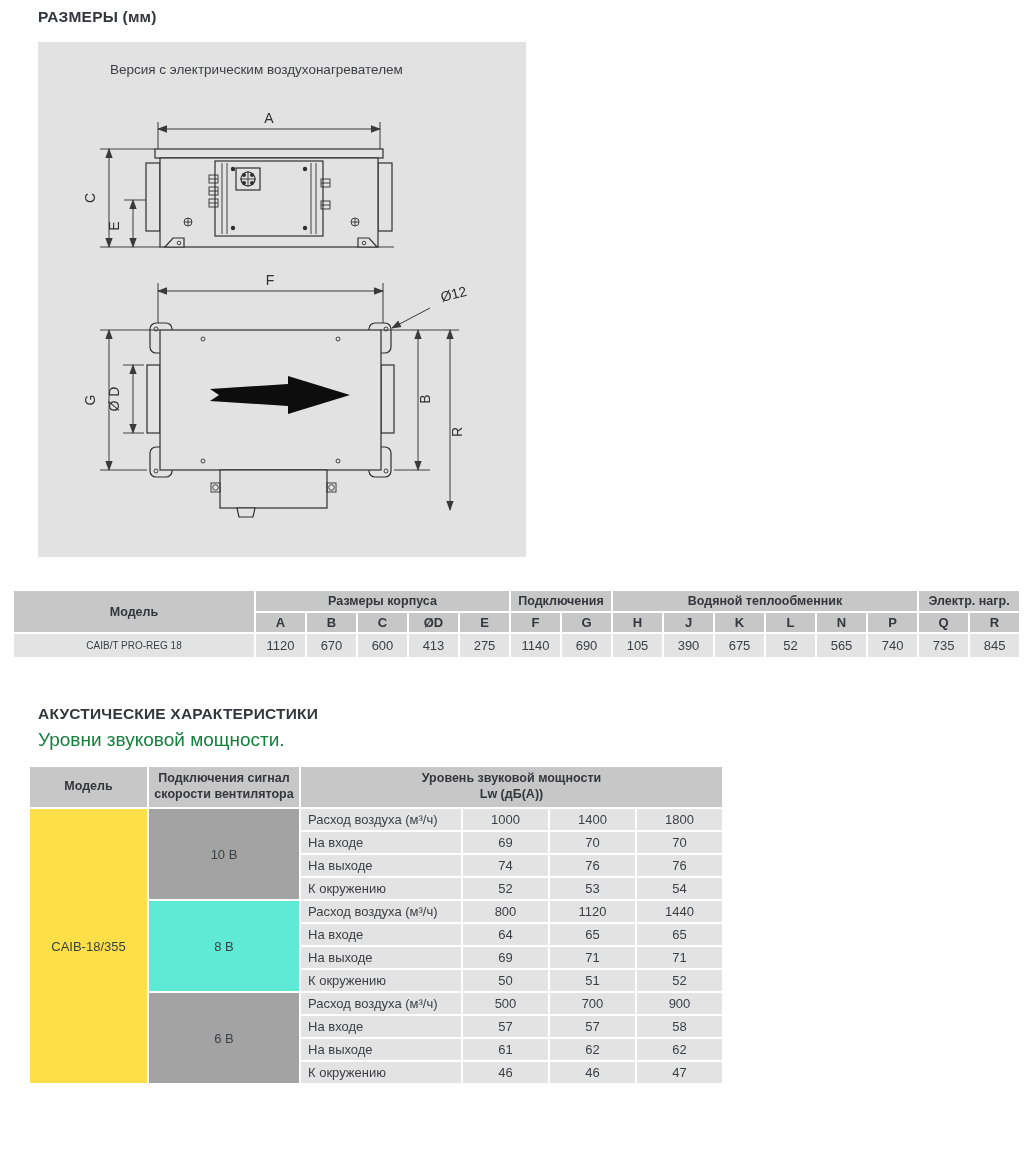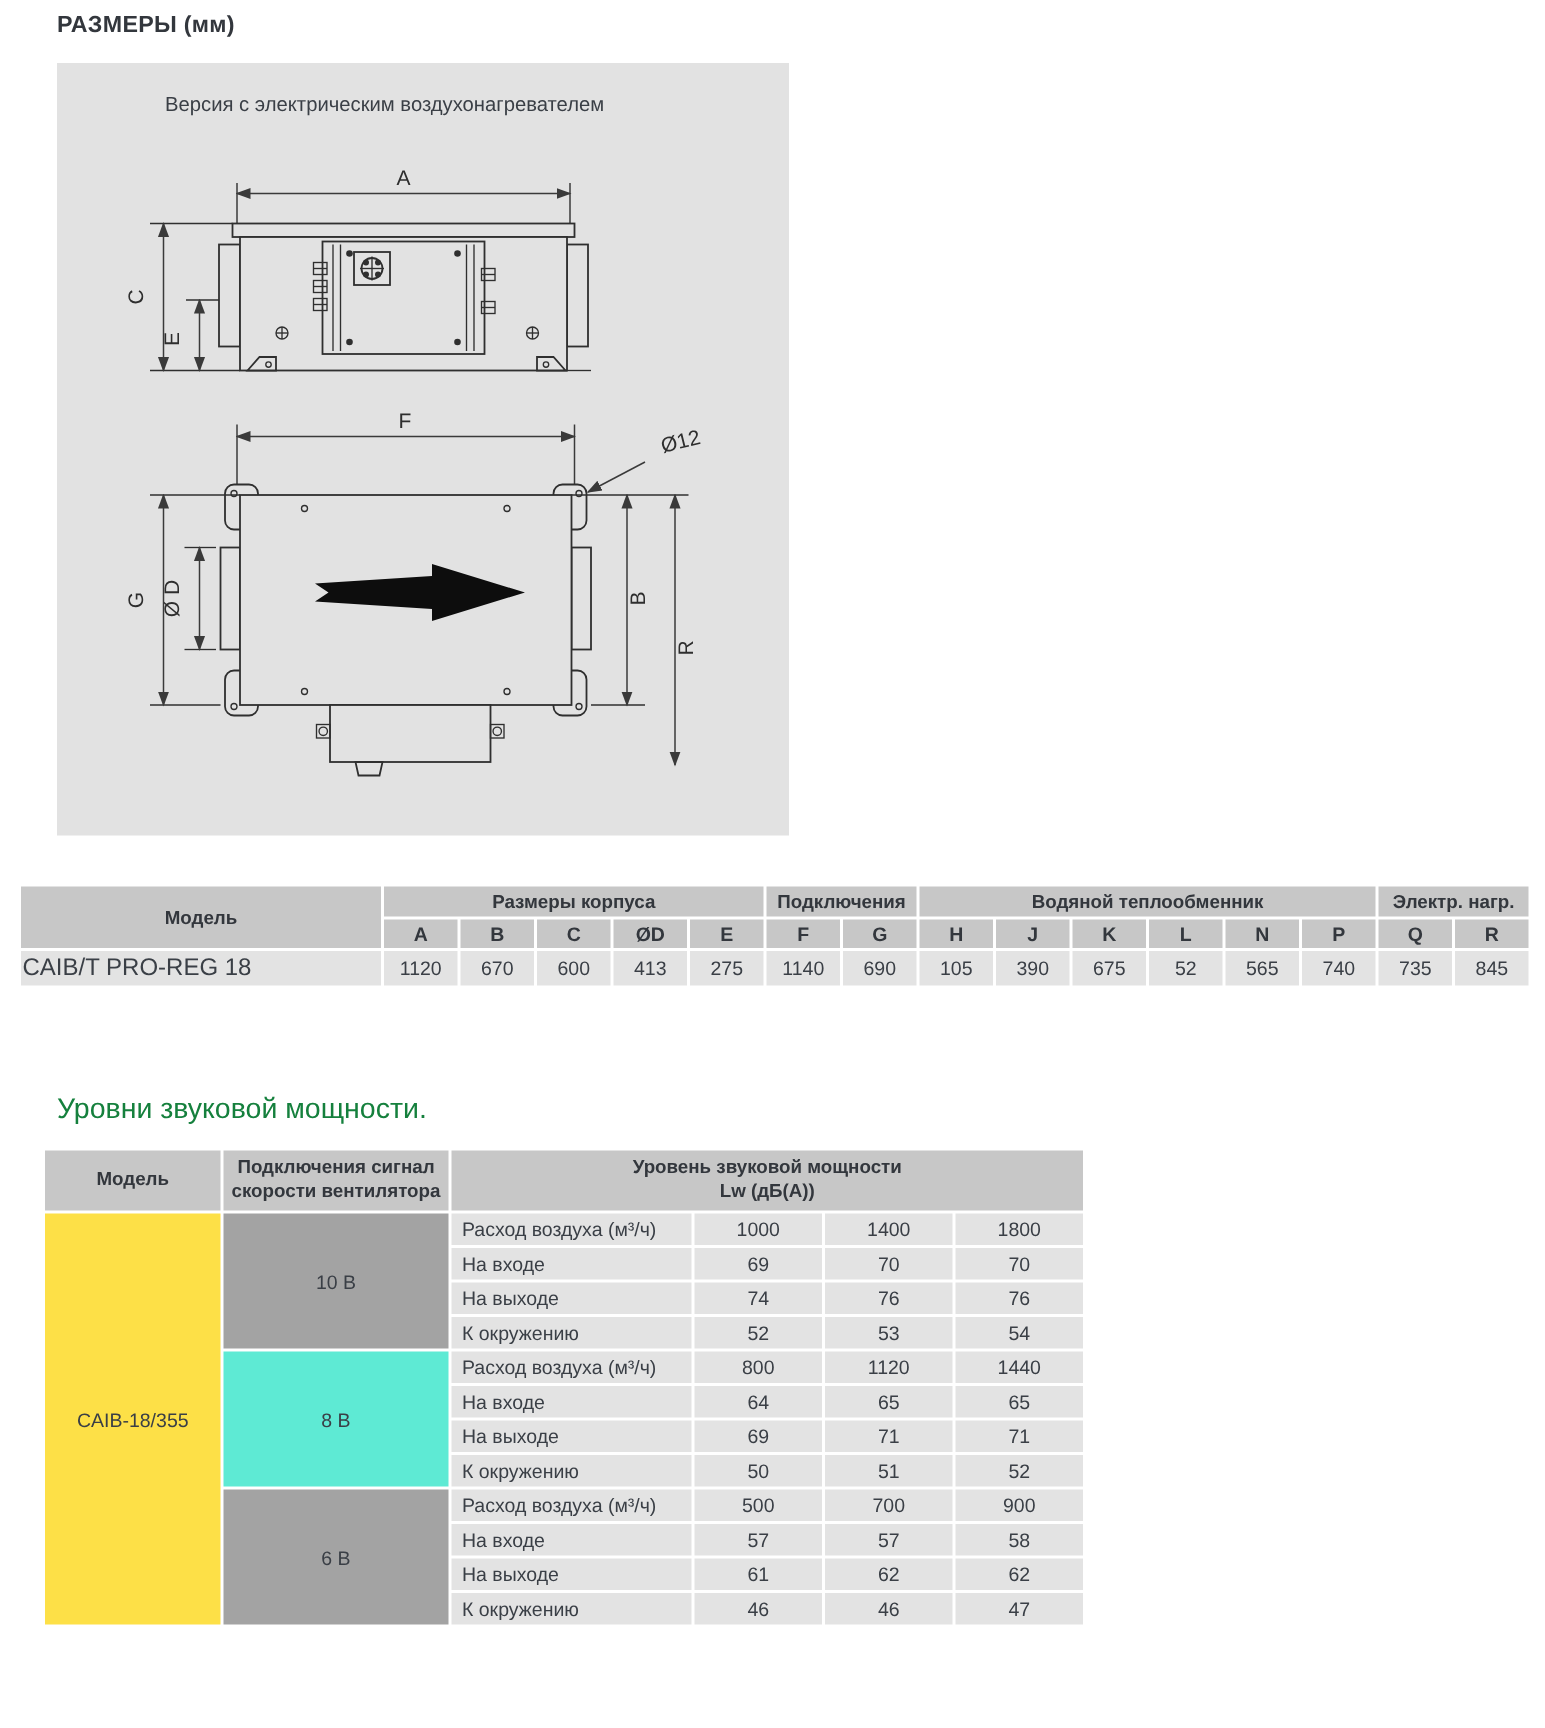--- a/index.html
+++ b/index.html
@@ -19,21 +19,21 @@
   .dimtext{font-size:14px;fill:#2e2e2e;font-family:"Liberation Sans",sans-serif;}
   .screw{fill:#2f2f2f;}
 
   
   table{border-collapse:separate;border-spacing:2px;table-layout:fixed;}
   th,td{overflow:hidden;white-space:nowrap;}
   .dims{position:absolute;left:12px;top:589px;width:1009px;}
   .dims th{background:#c7c7c7;font-size:12.5px;font-weight:bold;text-align:center;color:#33373d;height:20px;padding:0 2px;}
   .dims .letters th{height:19px;font-size:13px;}
   .dims td{background:#e3e3e3;font-size:13px;text-align:center;height:21px;color:#3a3f46;}
-  .dims td.model{text-align:left;font-size:16px;}
+  .dims td.model{text-align:center;font-size:10px;}
 
   .acoustic{position:absolute;left:28px;top:765px;width:690px;}
   .acoustic th{background:#c7c7c7;font-size:12.5px;font-weight:bold;color:#33373d;height:40px;text-align:center;padding:0 4px;white-space:normal;line-height:1.25;}
   .acoustic td{font-size:13px;height:19px;color:#3a3f46;background:#e3e3e3;}
   .acoustic td.model-cell{background:#fde047;font-weight:bold;text-align:center;}
   .acoustic td.signal{background:#a3a3a3;font-weight:bold;text-align:center;}
   .acoustic td.signal.dark{background:#5eead4;}
   .acoustic td.rowlabel{text-align:left;padding-left:7px;}
   .acoustic td.val{text-align:center;}
   .acoustic tr.flow td{font-weight:normal;}
@@ -241,20 +241,21 @@
       <td>675</td>
       <td>52</td>
       <td>565</td>
       <td>740</td>
       <td>735</td>
       <td>845</td>
     </tr>
   </tbody>
     </table>
 
+  <div class="section-title" style="left:38px;top:705px;">АКУСТИЧЕСКИЕ ХАРАКТЕРИСТИКИ</div>
   <div class="subtitle" style="left:38px;top:729px;">Уровни звуковой мощности.</div>
 
   <table class="acoustic">
     <colgroup>
       <col style="width:117px">
         <col style="width:150px">
         <col style="width:160px">
       <col style="width:85px">
         <col style="width:85px">
         <col style="width:85px">

